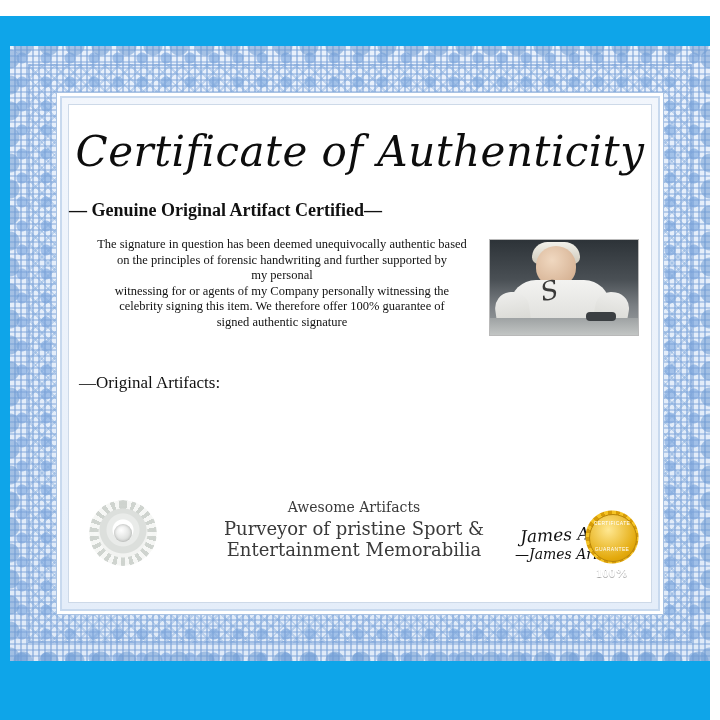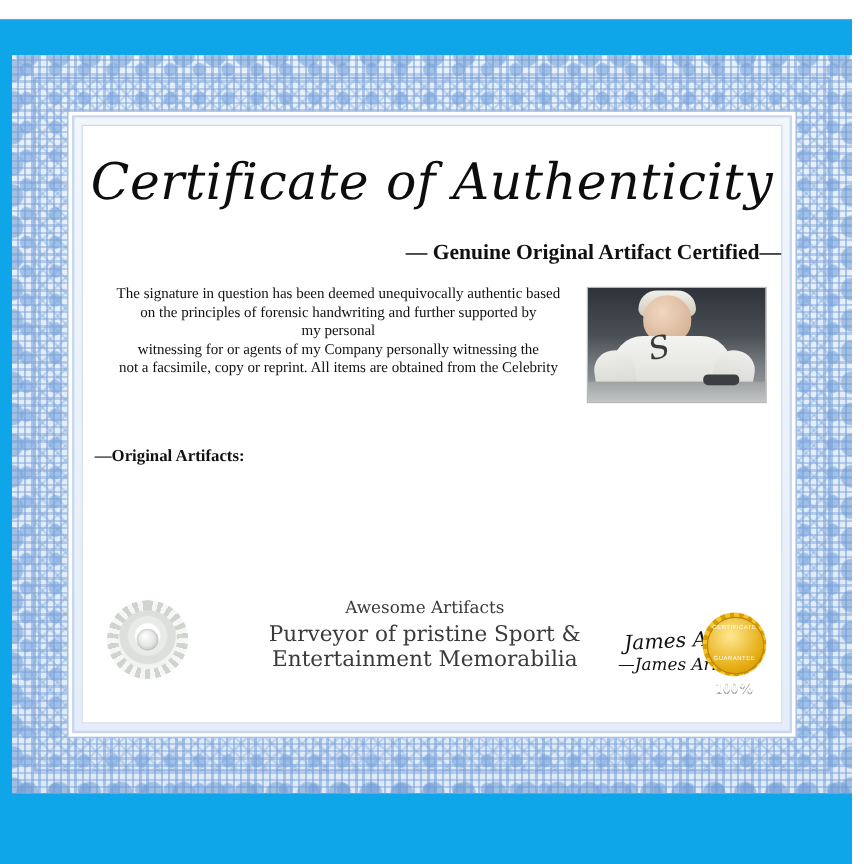--- a/index.html
+++ b/index.html
@@ -103,21 +103,21 @@
     letter-spacing: 0.5px;
     color: #0d0d0d;
     white-space: nowrap;
   }
 
   .subtitle {
     position: absolute;
     top: 95px;
     left: 0;
     right: 0;
-    text-align: right;
+    text-align: left;
     font-family: "Liberation Serif", serif;
     font-size: 18px;
     font-weight: bold;
     color: #111;
   }
 
   .body-block {
     position: absolute;
     top: 132px;
     left: 8px;
@@ -200,23 +200,22 @@
     font-size: 26px;
     line-height: 38px;
     transform: rotate(-12deg);
     opacity: 0.85;
   }
 
   .field-line {
     position: absolute;
     left: 10px;
     font-family: "Liberation Serif", serif;
-    font-size: 14px;
+    font-size: 17px;
     color: #111;
-    font-weight: bold;
   }
   #field-original { top: 268px; }
   #field-signing  { top: 306px; }
 
   
   .seal-emboss {
     position: absolute;
     left: 22px;
     bottom: 38px;
     width: 64px;
@@ -354,21 +353,22 @@
           <span>Authenticity</span>
         </div>
 
         <div class="subtitle">— Genuine Original Artifact Certified—</div>
 
         <div class="body-block">
           <p>The signature in question has been deemed unequivocally authentic based</p>
           <p>on the principles of  forensic handwriting and further supported by</p>
           <p>my personal</p>
           <p>witnessing for or agents of my Company personally witnessing the</p>
-          <p>not a facsimile, copy or reprint. All items are obtained from the Celebrity</p>
+          <p>celebrity signing this item. We therefore offer 100% guarantee of</p>
+          <p>signed authentic signature</p>
         </div>
 
         <div class="photo">
           <div class="chef-hair"></div>
           <div class="chef-head"></div>
           <div class="chef-jacket"></div>
           <div class="chef-arm-l"></div>
           <div class="chef-arm-r"></div>
           <div class="counter"></div>
           <div class="pan"></div>

